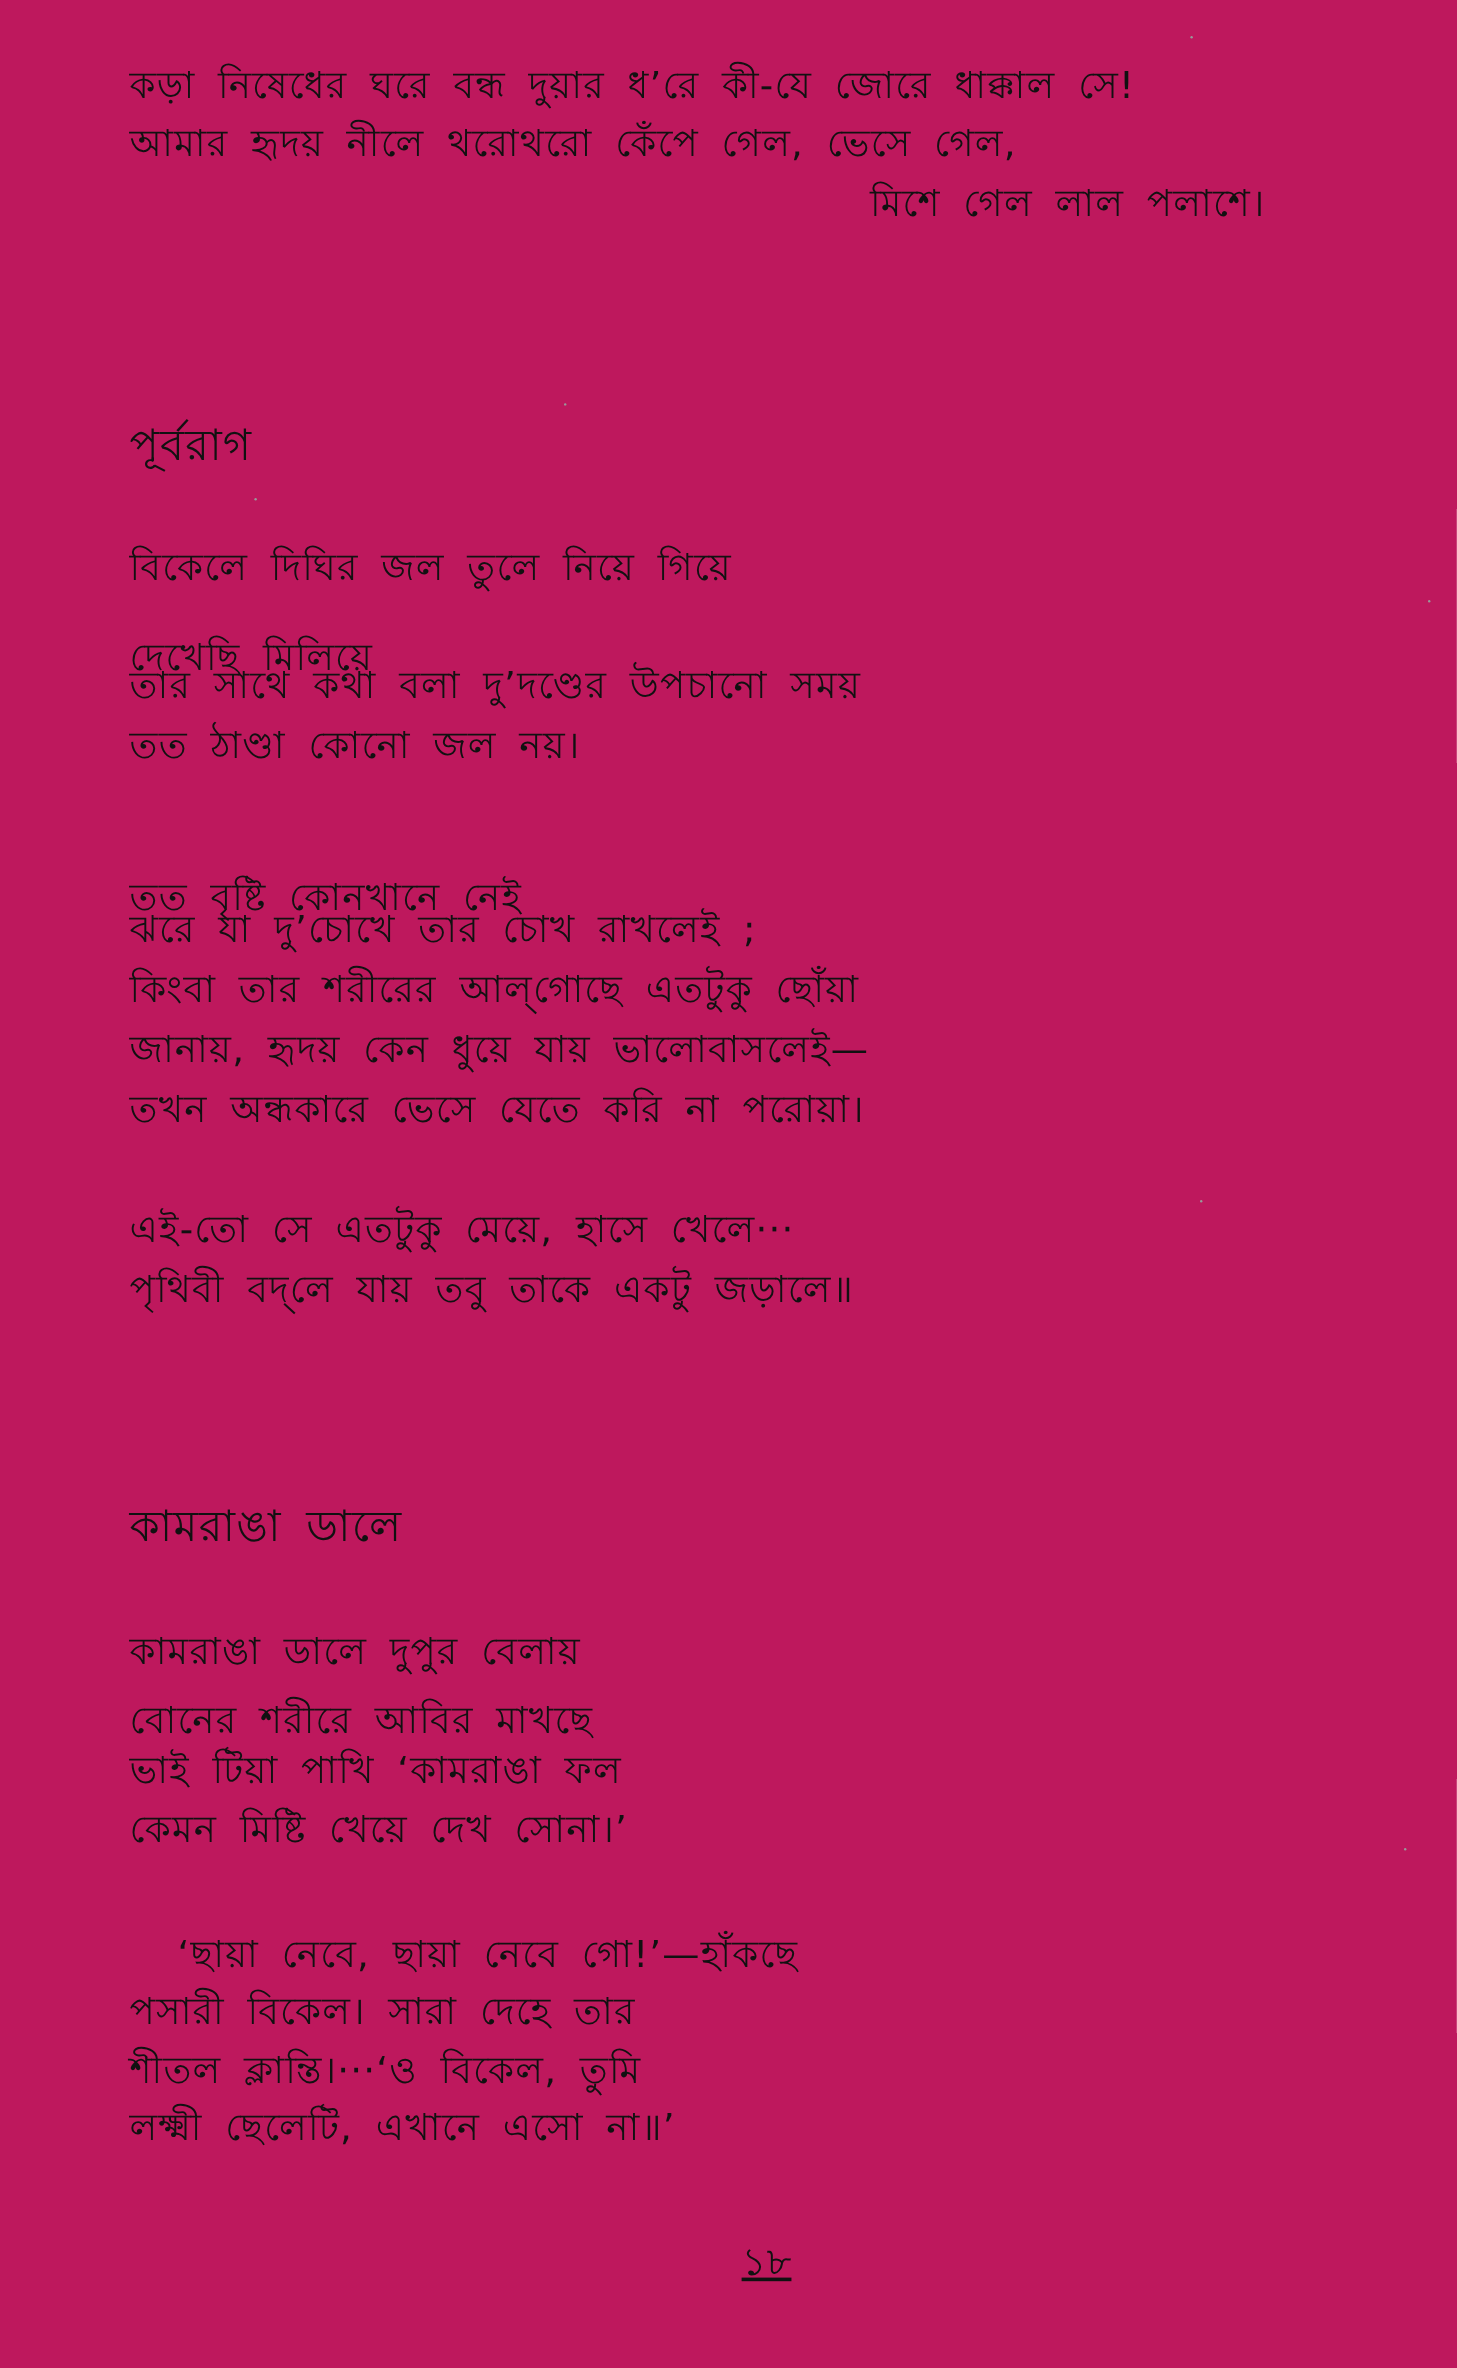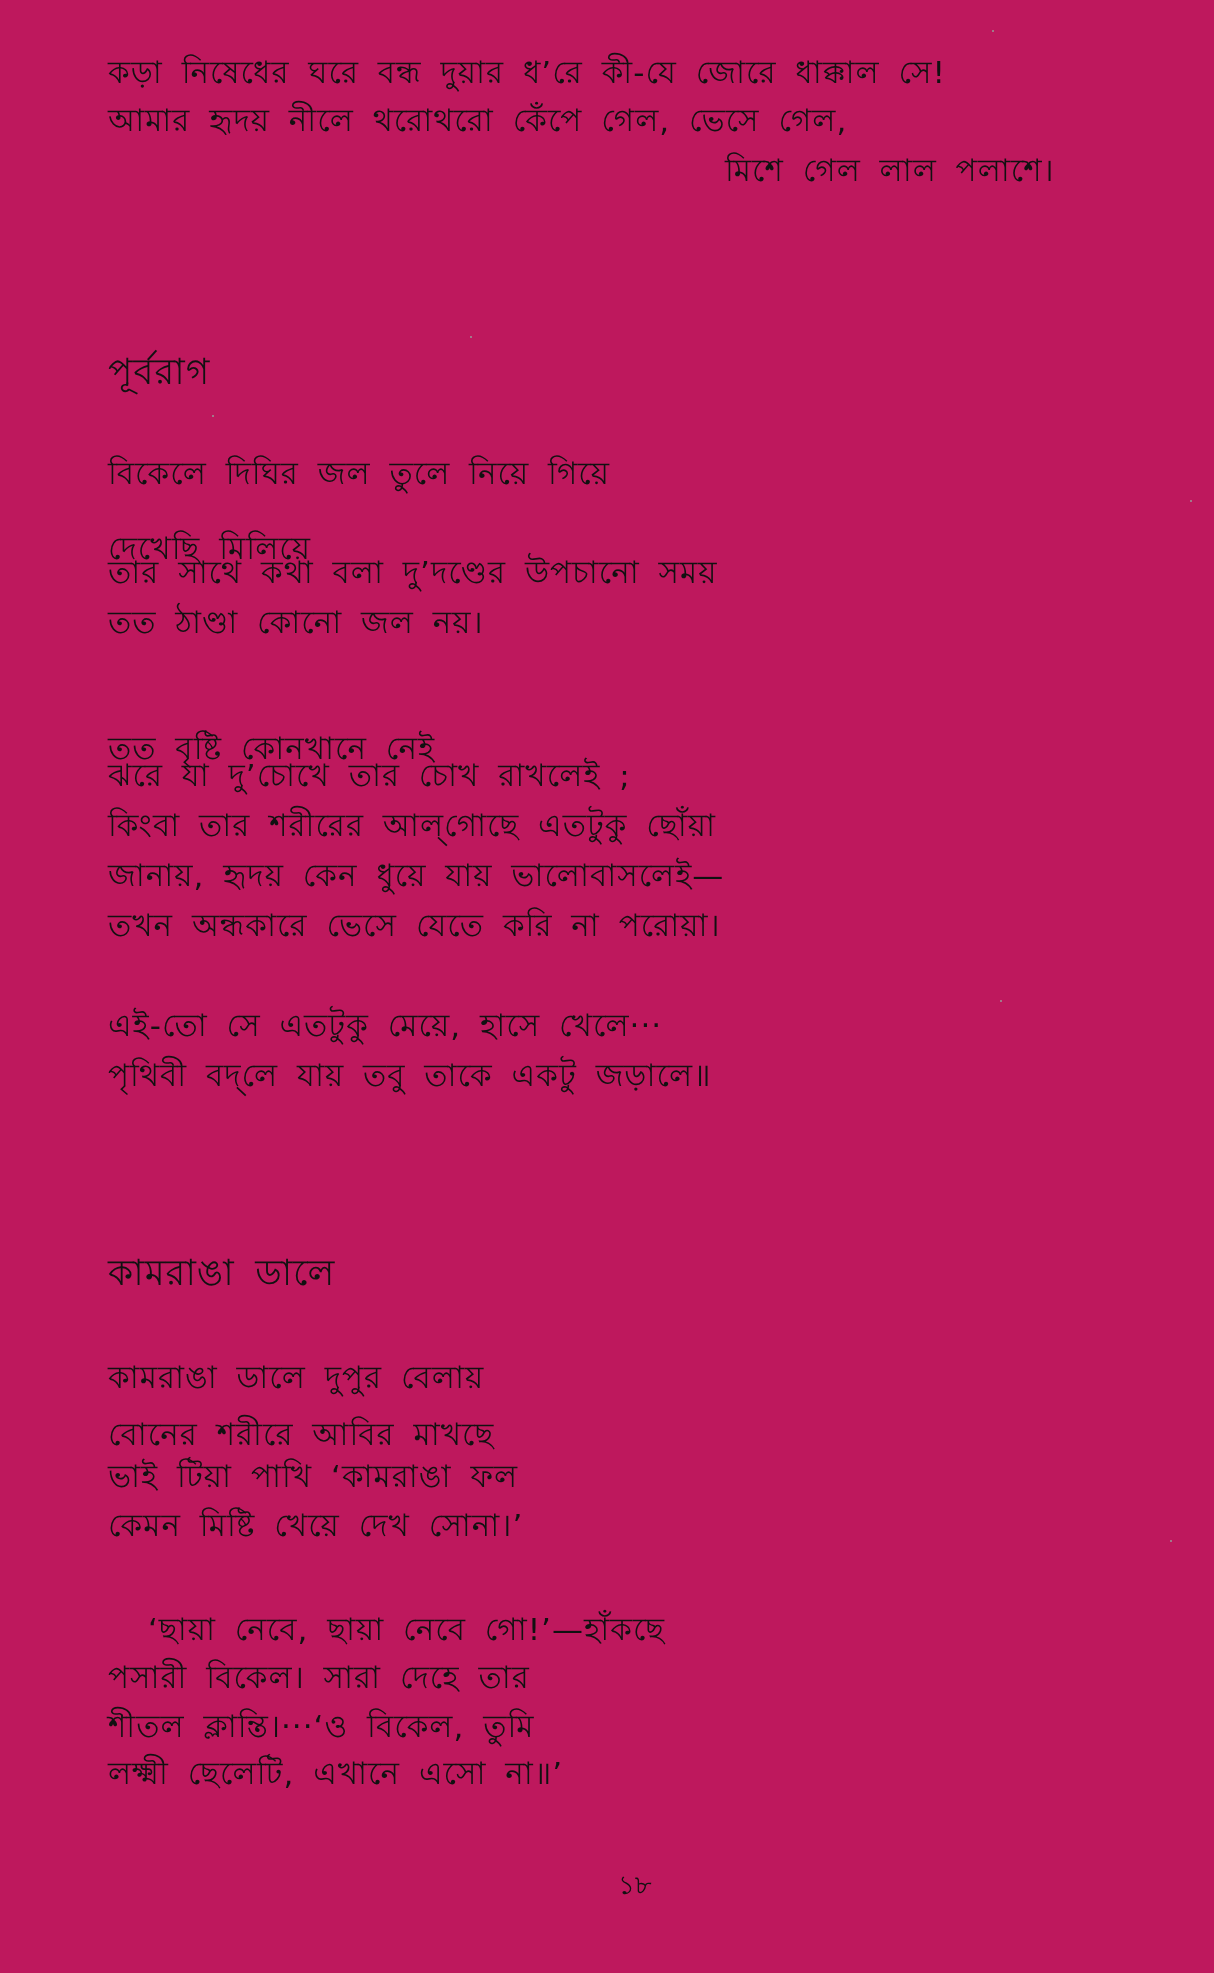--- a/index.html
+++ b/index.html
@@ -42,22 +42,23 @@
     letter-spacing: 1px;
     word-spacing: 8px;
   }
   .indent-right {
     left: 725px;
   }
   .page-number {
     position: absolute;
     left: 618px;
     top: 1868px;
-    font-size: 26px;
+    font-size: 32px;
     line-height: 34px;
+    text-decoration: underline;
   }
   .speck {
     position: absolute;
     width: 2px;
     height: 2px;
     background: #999;
     border-radius: 1px;
   }
 </style>
 </head>

